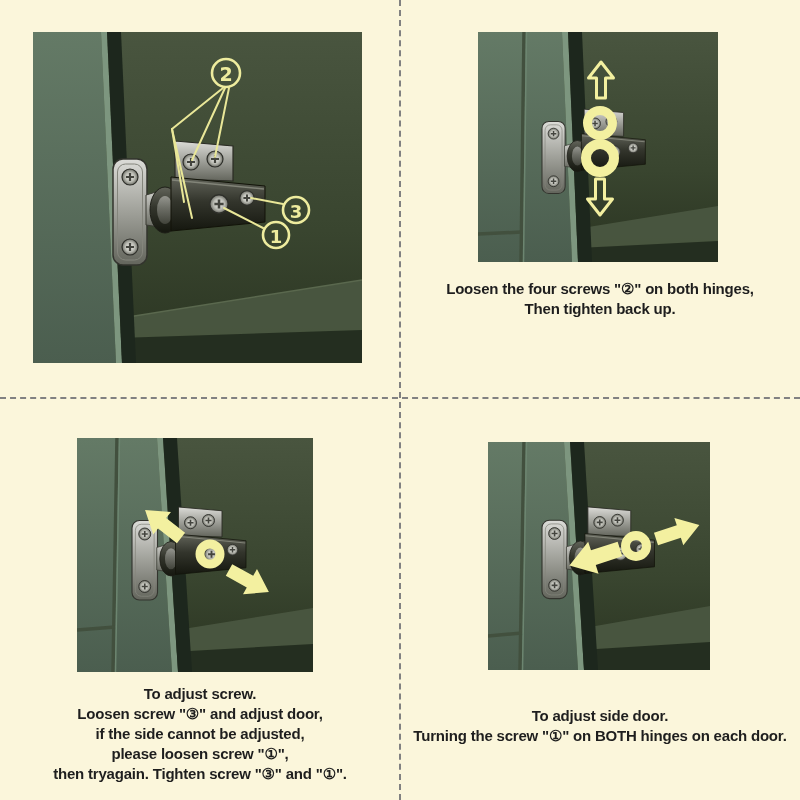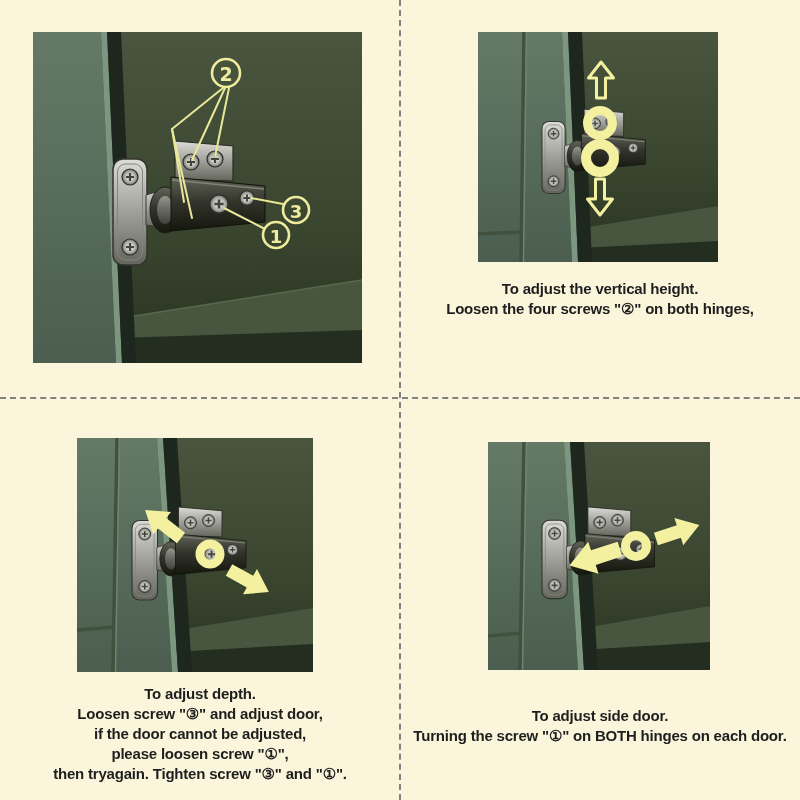--- a/index.html
+++ b/index.html
@@ -131,22 +131,22 @@
         <polygon points="84,0 90,0 100,230 94,230" fill="#7D967F"></polygon>
         <polygon points="90,0 104,0 114,230 100,230" fill="#1D271D"></polygon>
         <use href="#hinge" transform="translate(64,69) scale(0.68)"></use>
         <use href="#arrowOutline" transform="translate(123,48)"></use>
         <circle class="donut" cx="122" cy="91" r="12.5" stroke-width="9"></circle>
         <circle class="donut" cx="122" cy="126" r="14" stroke-width="10"></circle>
         <use href="#arrowOutline" transform="translate(122,165) rotate(180)"></use>
       </svg>
     </figure>
     <div class="caption" style="top:279px">
-      <div class="cap-line">To adjust the vertical height.</div>
       <div class="cap-line">Loosen the four screws "②" on both hinges,</div>
+      <div class="cap-line">Then tighten back up.</div>
     </div>
   </section>
 
   <section class="quad bl">
     <figure class="photo" style="left:77px;top:38px">
       <svg width="236" height="234" viewBox="0 0 236 234">
         <rect width="236" height="234" fill="url(#gInt)"></rect>
         <polygon points="100,192 236,170 236,234 100,234" fill="#4A5640" opacity="0.95"></polygon>
         <polygon points="95,214 236,206 236,234 97,234" fill="#202A1D" opacity="0.9"></polygon>
         <polygon points="0,0 80,0 95,234 0,234" fill="url(#gDoor)"></polygon>
@@ -155,23 +155,23 @@
         <line x1="0" y1="192" x2="38" y2="189" stroke="#42503E" stroke-width="3.5"></line>
         <polygon points="80,0 86,0 101,234 95,234" fill="#7D967F"></polygon>
         <polygon points="86,0 100,0 115,234 101,234" fill="#1D271D"></polygon>
         <use href="#hinge" transform="translate(55,60) scale(0.75)"></use>
         <use href="#arrowSolid" transform="translate(104,100) rotate(-142) scale(1.2)"></use>
         <circle class="donut" cx="133" cy="116" r="10" stroke-width="9"></circle>
         <use href="#arrowSolid" transform="translate(152,132) rotate(29) scale(1.2)"></use>
       </svg>
     </figure>
     <div class="caption" style="top:284px">
-      <div class="cap-line">To adjust depth.</div>
+      <div class="cap-line">To adjust screw.</div>
       <div class="cap-line">Loosen screw "③" and adjust door,</div>
-      <div class="cap-line">if the door cannot be adjusted,</div>
+      <div class="cap-line">if the side cannot be adjusted,</div>
       <div class="cap-line">please loosen screw "①",</div>
       <div class="cap-line">then tryagain. Tighten screw "③" and "①".</div>
     </div>
   </section>
 
   <section class="quad br">
     <figure class="photo" style="left:88px;top:42px">
       <svg width="222" height="228" viewBox="0 0 222 228">
         <rect width="222" height="228" fill="url(#gInt)"></rect>
         <polygon points="96,186 222,164 222,228 96,228" fill="#4A5640" opacity="0.95"></polygon>

